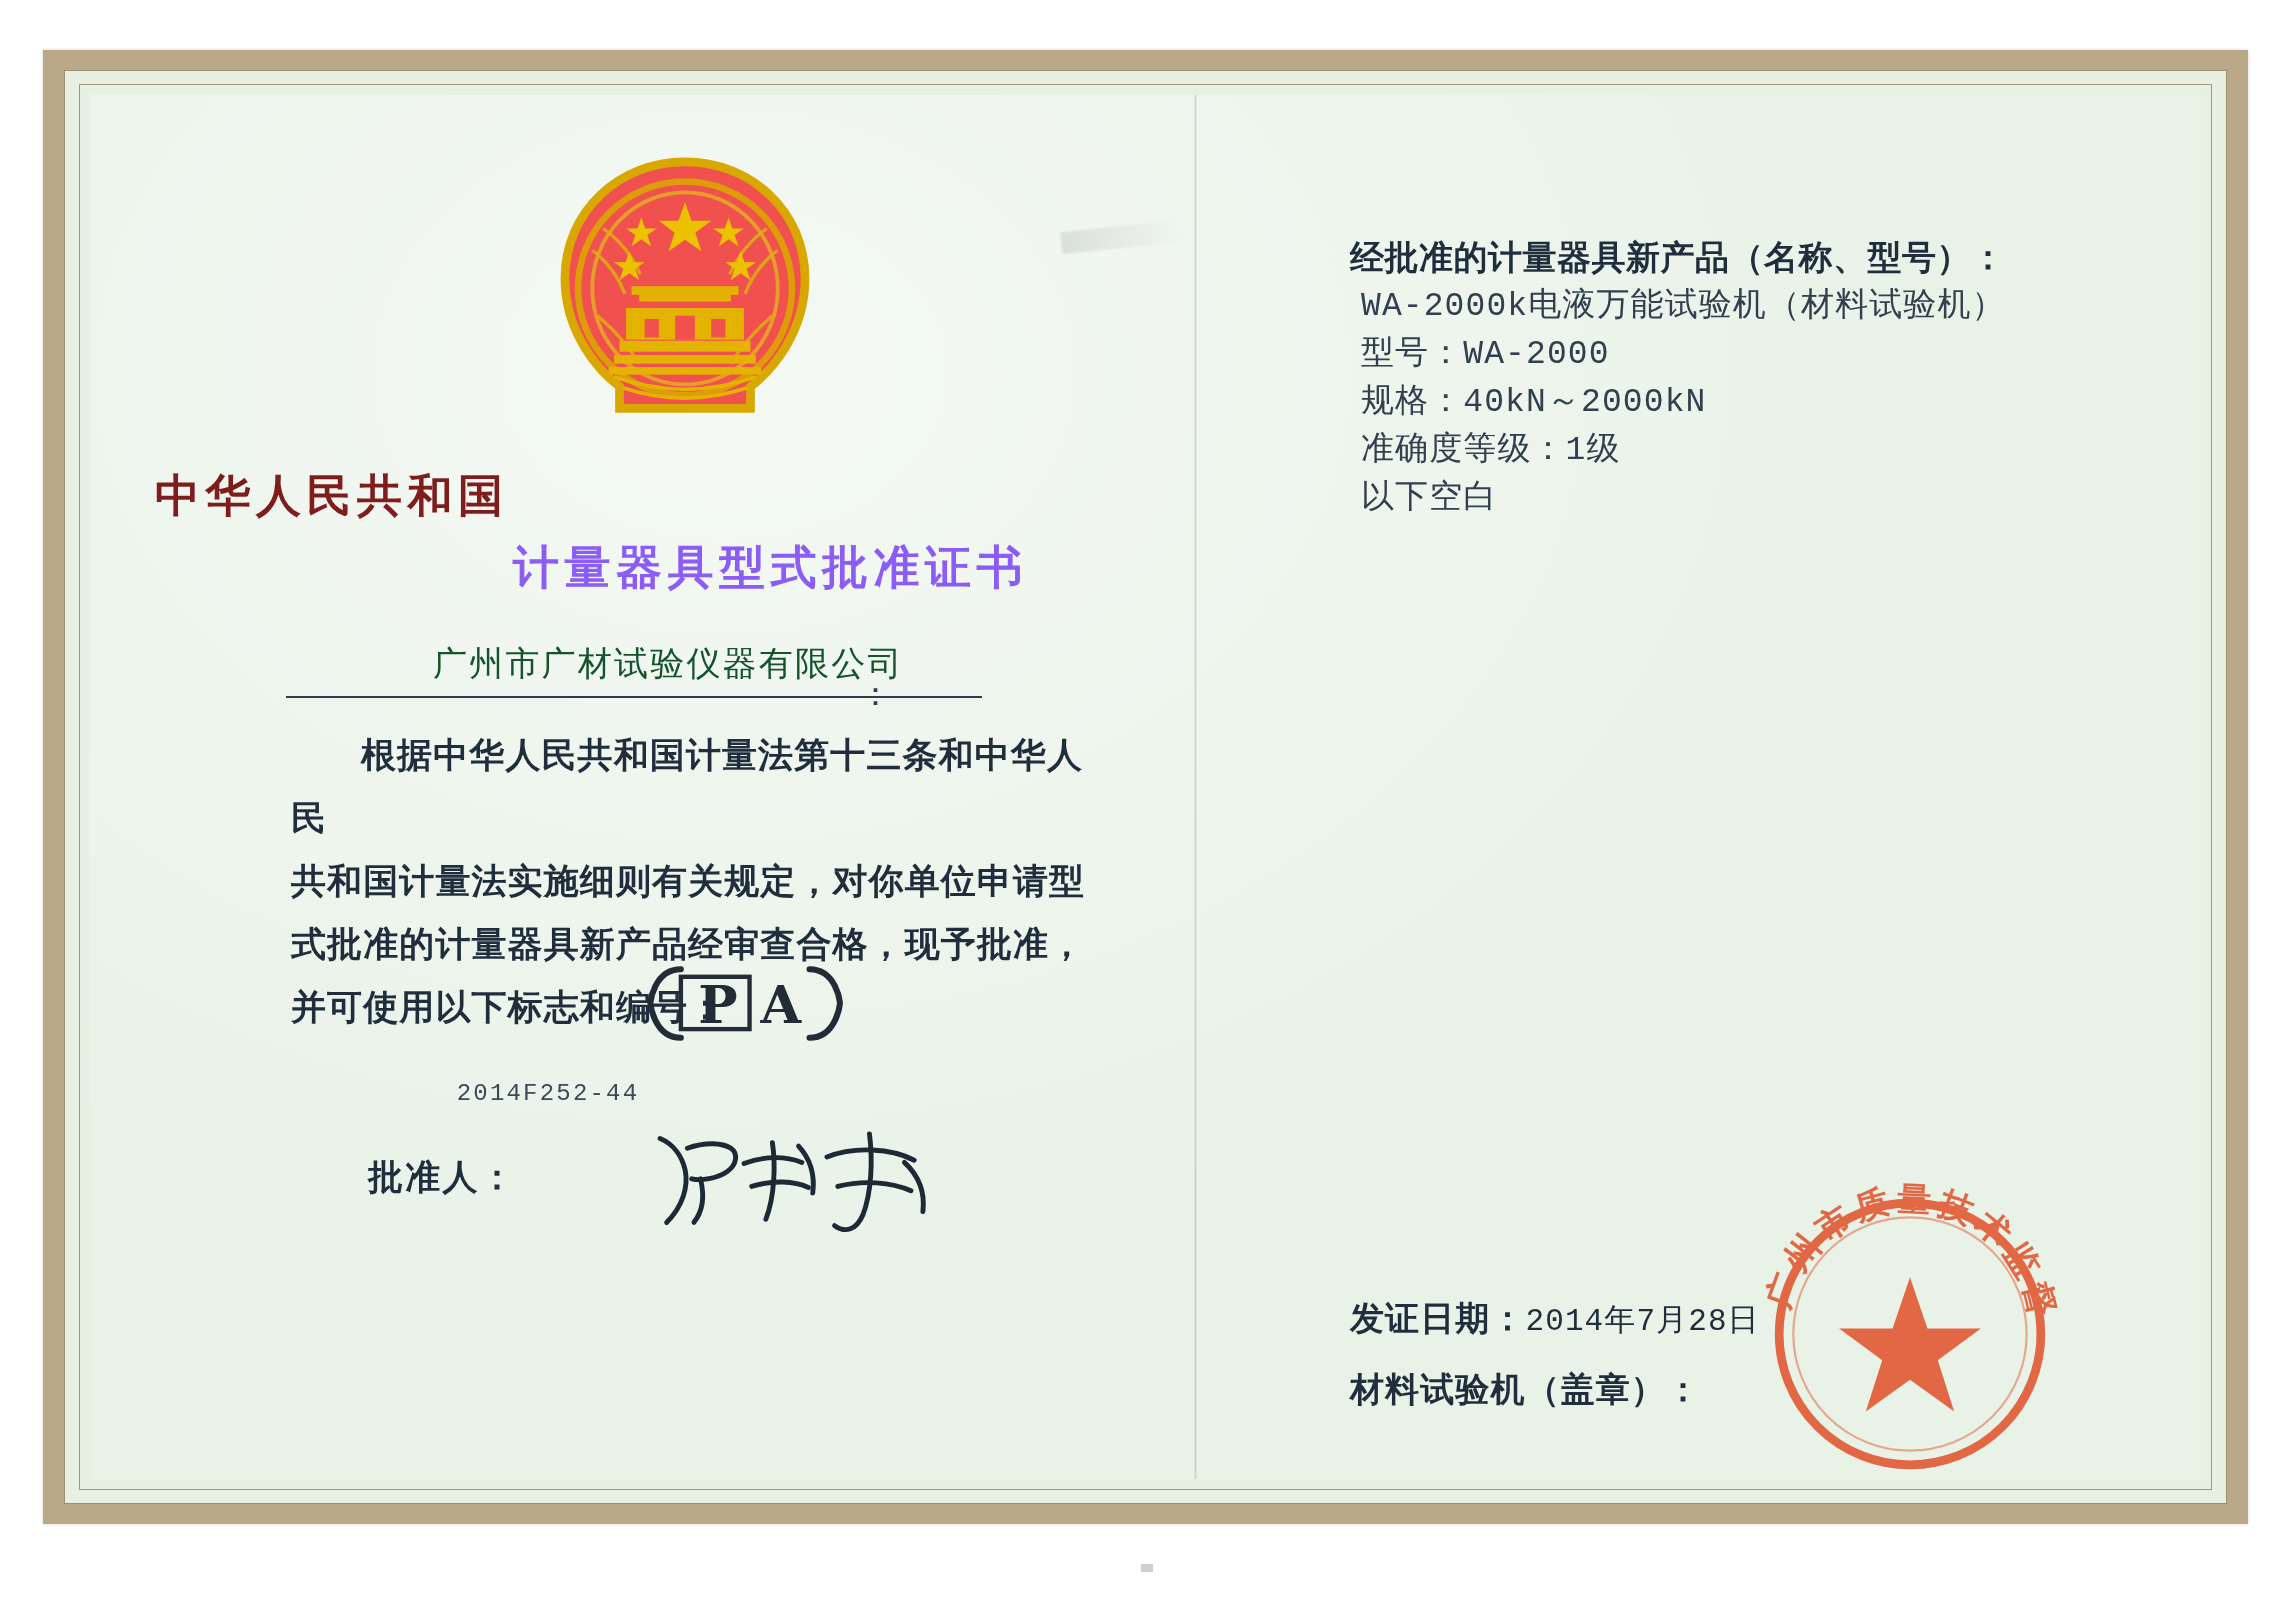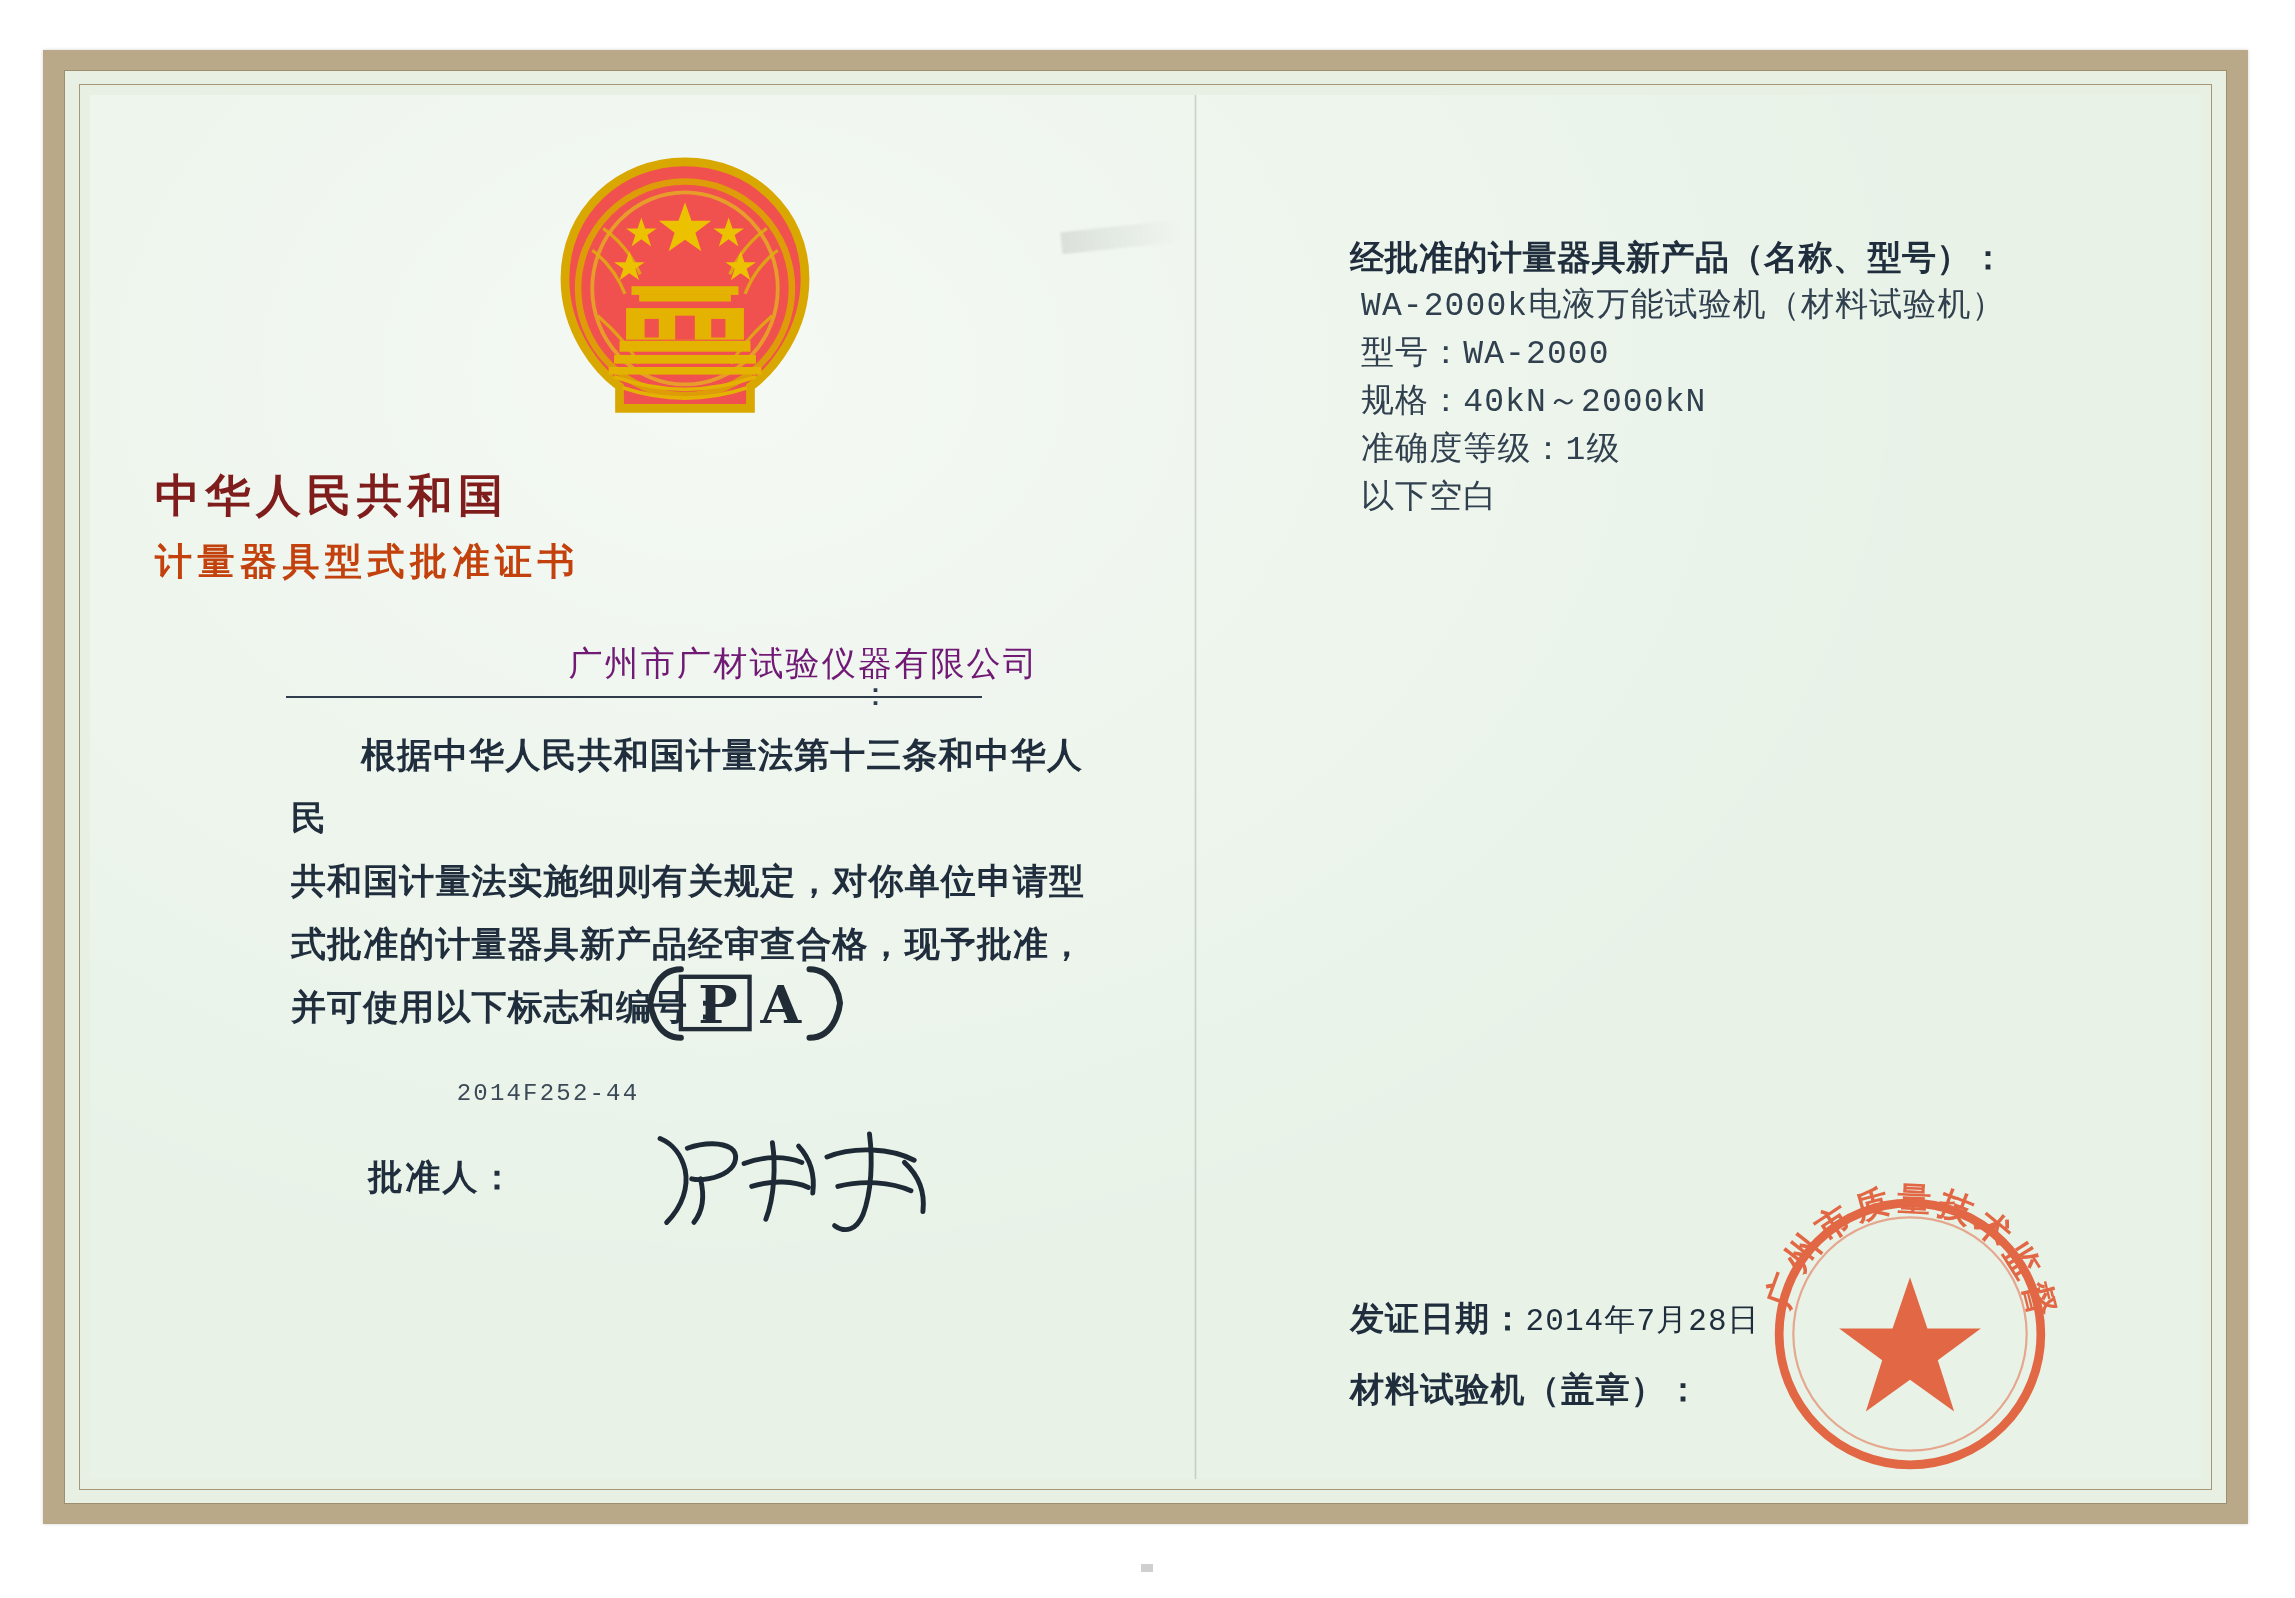--- a/index.html
+++ b/index.html
@@ -106,42 +106,41 @@
     font-size: 45px;
     font-weight: bold;
     letter-spacing: 5.5px;
     color: #7f1d1d;
     font-family: "DejaVu Serif", "Liberation Serif", serif;
   }
   .cert-title {
     position: absolute;
     left: 0; top: 442px;
     width: 873px;
-    text-align: left;
-    font-size: 37px;
+    text-align: right;
+    font-size: 46px;
     font-weight: bold;
     letter-spacing: 5.5px;
-    color: #c2410c;
+    color: #8b5cf6;
     font-family: "DejaVu Serif", "Liberation Serif", serif;
   }
 
   .applicant-wrap {
     position: absolute;
     left: 131px;
     top: 546px;
     width: 753px;
   }
   .applicant-name {
     font-size: 34px;
     letter-spacing: 2.2px;
-    color: #701a75;
+    color: #14532d;
     font-family: Liberation Sans, sans-serif;
     padding-left: 147px;
     white-space: nowrap;
-    text-align: right;
   }
   .applicant-rule {
     position: relative;
     margin-top: 9.8px;
     width: 696px;
     height: 0;
     border-top: 2.2px solid #2e3c4c;
   }
   .applicant-colon {
     position: absolute;

